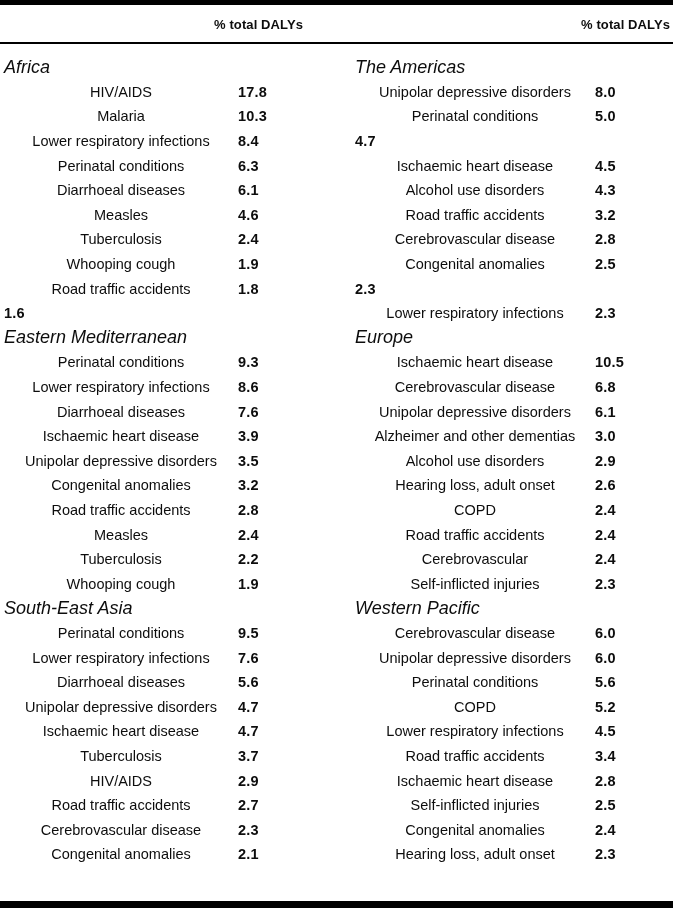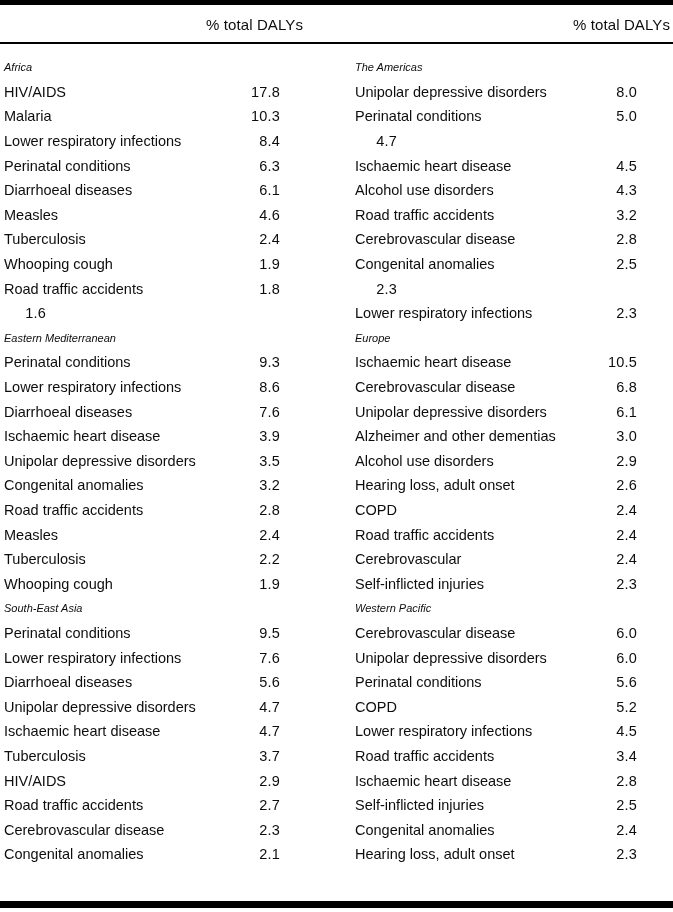--- a/index.html
+++ b/index.html
@@ -16,22 +16,22 @@
   .rule-thick { background: #000; left: 0; right: 0; }
   .rule-thick.top { height: 5px; }
   .rule-thick.bottom { position: absolute; height: 7px; bottom: 4px; }
   .rule-thin { height: 2px; background: #000; }
 
   .header-row { height: 37px; position: relative; }
   .col-header {
     position: absolute;
     top: 50%;
     transform: translateY(-50%);
-    font-size: 15px;
-    font-weight: 400;
+    font-size: 13px;
+    font-weight: 700;
     letter-spacing: 0.1px;
     white-space: nowrap;
   }
   .col-header.left  { right: 370px; }
   .col-header.right { right: 3px; }
 
   .content {
     display: grid;
     grid-template-columns: 336px 337px;
     padding-top: 11px;
@@ -40,34 +40,34 @@
   .col-left  { padding-left: 4px;  padding-right: 56px; }
   .col-right { padding-left: 19px; padding-right: 36px; }
 
   .section + .section { }
 
   .section-title {
     height: 24.6px;
     display: flex;
     align-items: center;
     font-style: italic;
-    font-size: 11px;
+    font-size: 18px;
     white-space: nowrap;
   }
   .row {
     height: 24.6px;
     display: flex;
     align-items: center;
     font-size: 14.5px;
   }
-  .row .cause { flex: 1; white-space: nowrap; overflow: hidden; }
+  .row .cause { flex: 1; white-space: nowrap; overflow: hidden; text-align: center; }
   .row .value {
     width: 42px;
-    text-align: right;
-    font-weight: 400;
+    text-align: left;
+    font-weight: 700;
     letter-spacing: 0.2px;
     white-space: nowrap;
   }
 </style>
 </head>
 <body>
 
 <div class="page">
   <div class="rule-thick top"></div>
 

